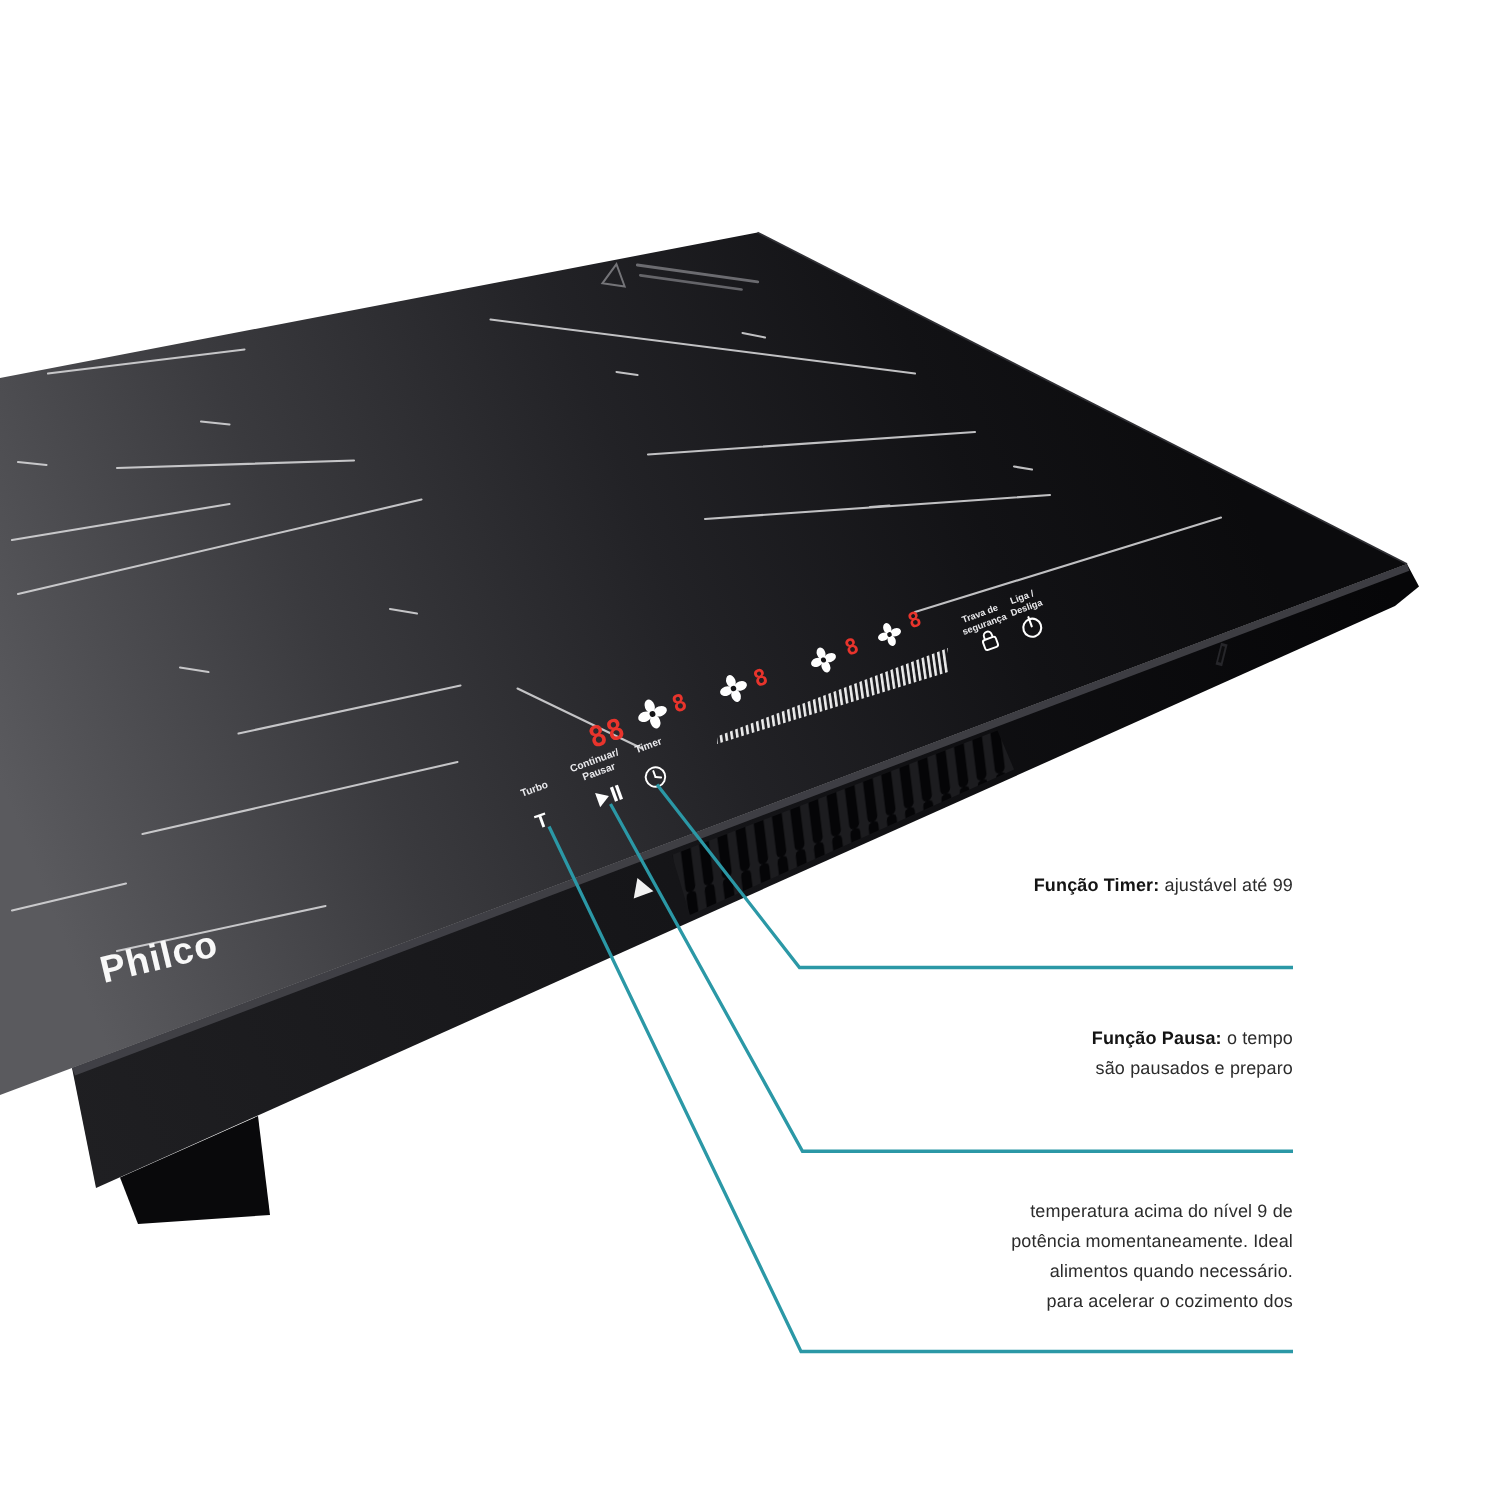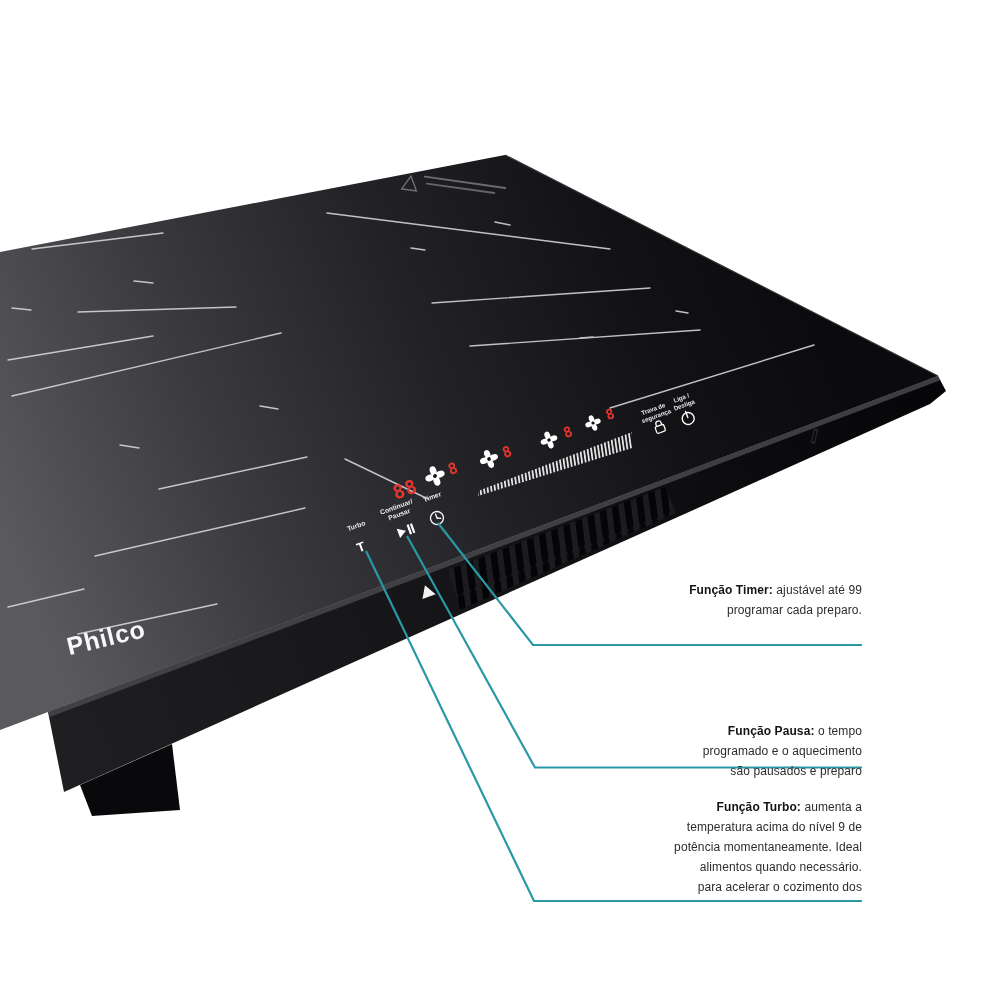--- a/index.html
+++ b/index.html
@@ -144,30 +144,27 @@
 
   <g stroke="#2B98A6" fill="none" stroke-width="2.2">
     <polyline points="438,523 533,645 862,645"></polyline>
     <polyline points="407,536 535,767.5 862,767.5"></polyline>
     <polyline points="366,551 534,901 862,901"></polyline>
   </g>
 </svg>
 
 <div class="callout" style="top:580px;">
   <div><span class="b">Função Timer:</span><span> ajustável até 99</span></div>
-  <div>programar cada preparo.</div>
 </div>
 
-<div class="callout" style="top:721px;">
+<div class="callout" style="top:682px;">
   <div><span class="b">Função Pausa:</span><span> o tempo</span></div>
-  <div>programado e o aquecimento</div>
   <div>são pausados e preparo</div>
 </div>
 
 <div class="callout" style="top:797px;">
-  <div><span class="b">Função Turbo:</span><span> aumenta a</span></div>
   <div>temperatura acima do nível 9 de</div>
   <div>potência momentaneamente. Ideal</div>
   <div>alimentos quando necessário.</div>
   <div>para acelerar o cozimento dos</div>
 </div>
 
 </div>
 
 </body></html>

